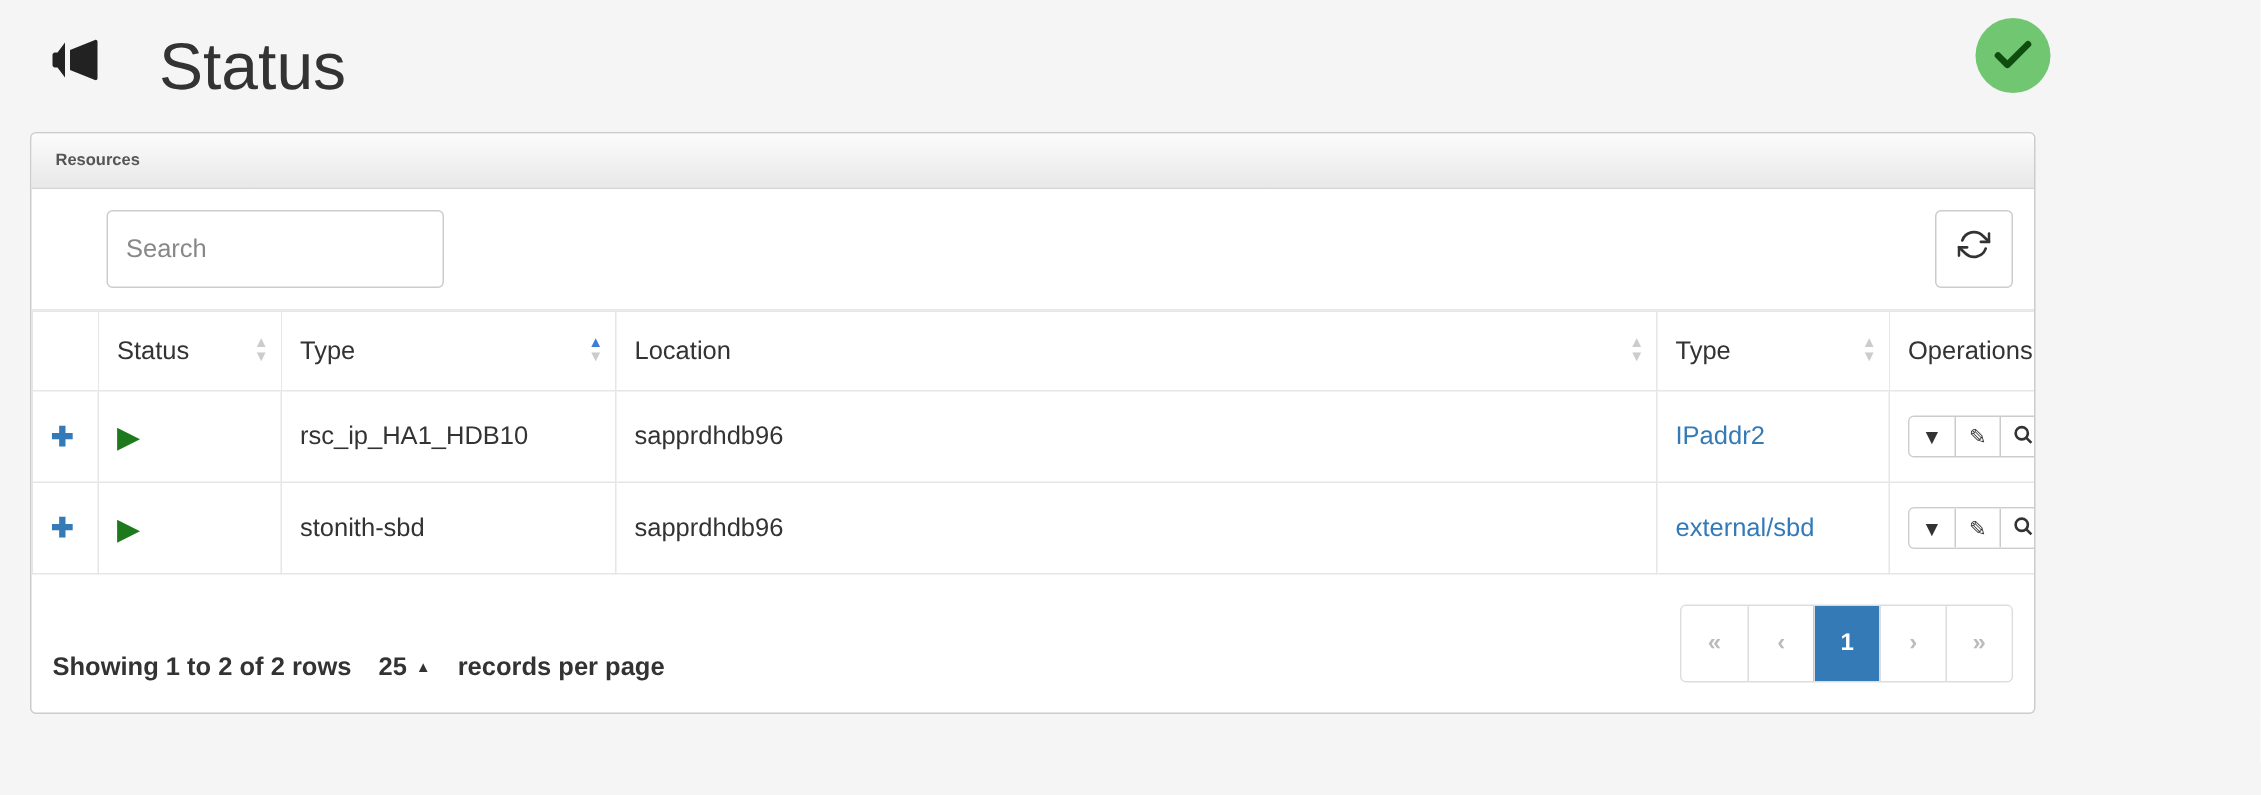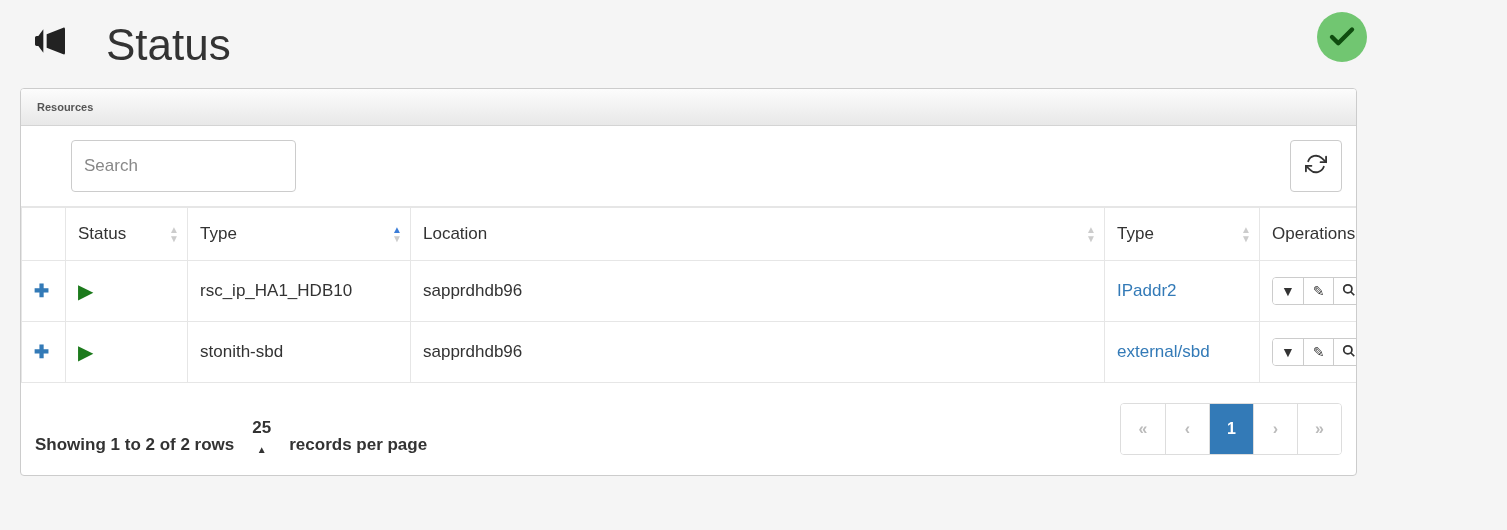--- a/index.html
+++ b/index.html
@@ -139,21 +139,20 @@
     padding: 20px 14px;
     gap: 18px;
     font-size: 17px;
     color: #333;
     font-weight: bold;
   }
   .footer .spacer { flex: 1; }
   .page-size {
     display: inline-flex; align-items: center; gap: 6px;
     cursor: pointer;
-    flex-direction: column;
   }
   .page-size .caret-up { font-size: 10px; }
   .paginator {
     display: inline-flex;
     border: 1px solid #ddd;
     border-radius: 4px;
     overflow: hidden;
   }
   .pg {
     min-width: 44px; height: 50px;

